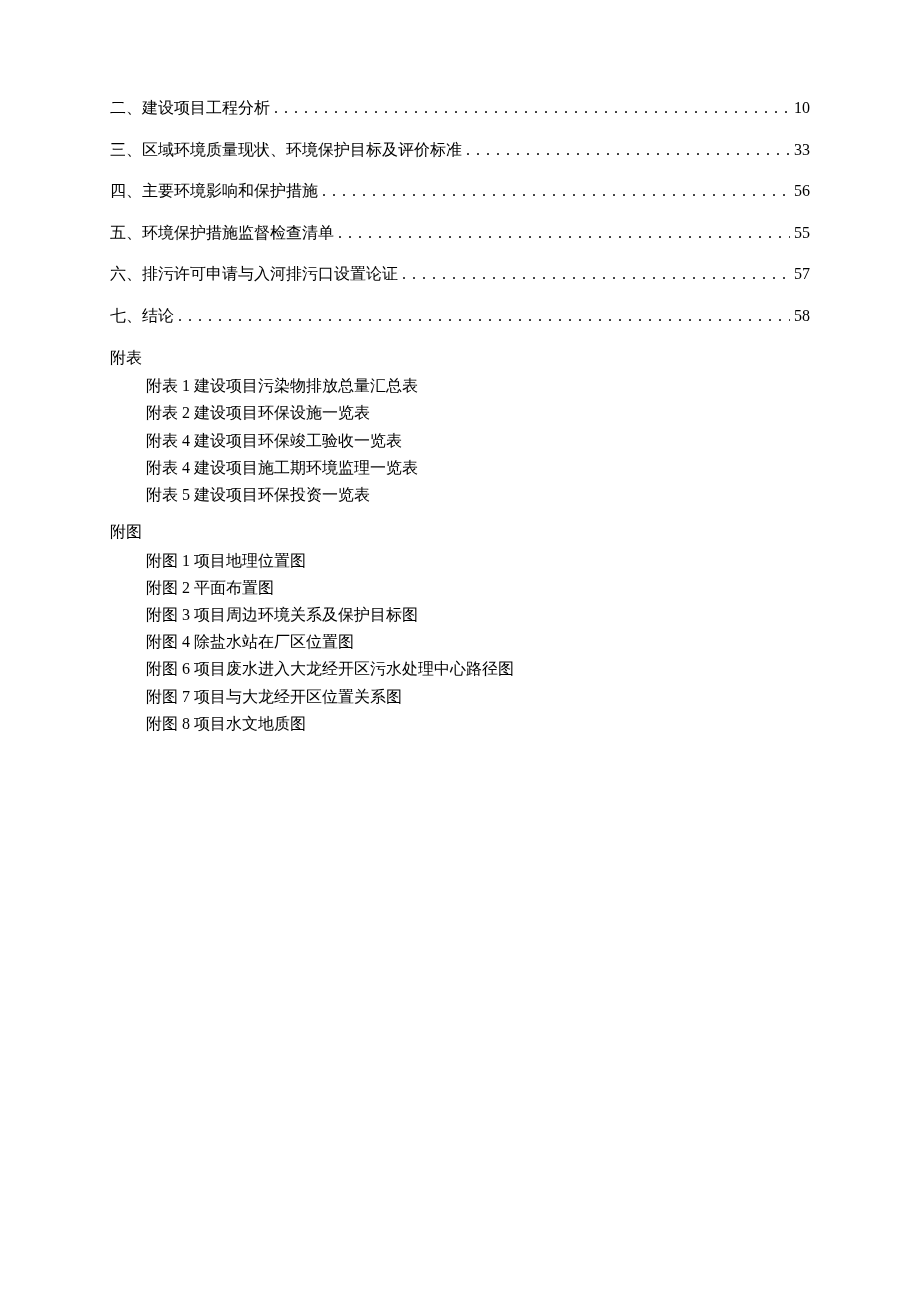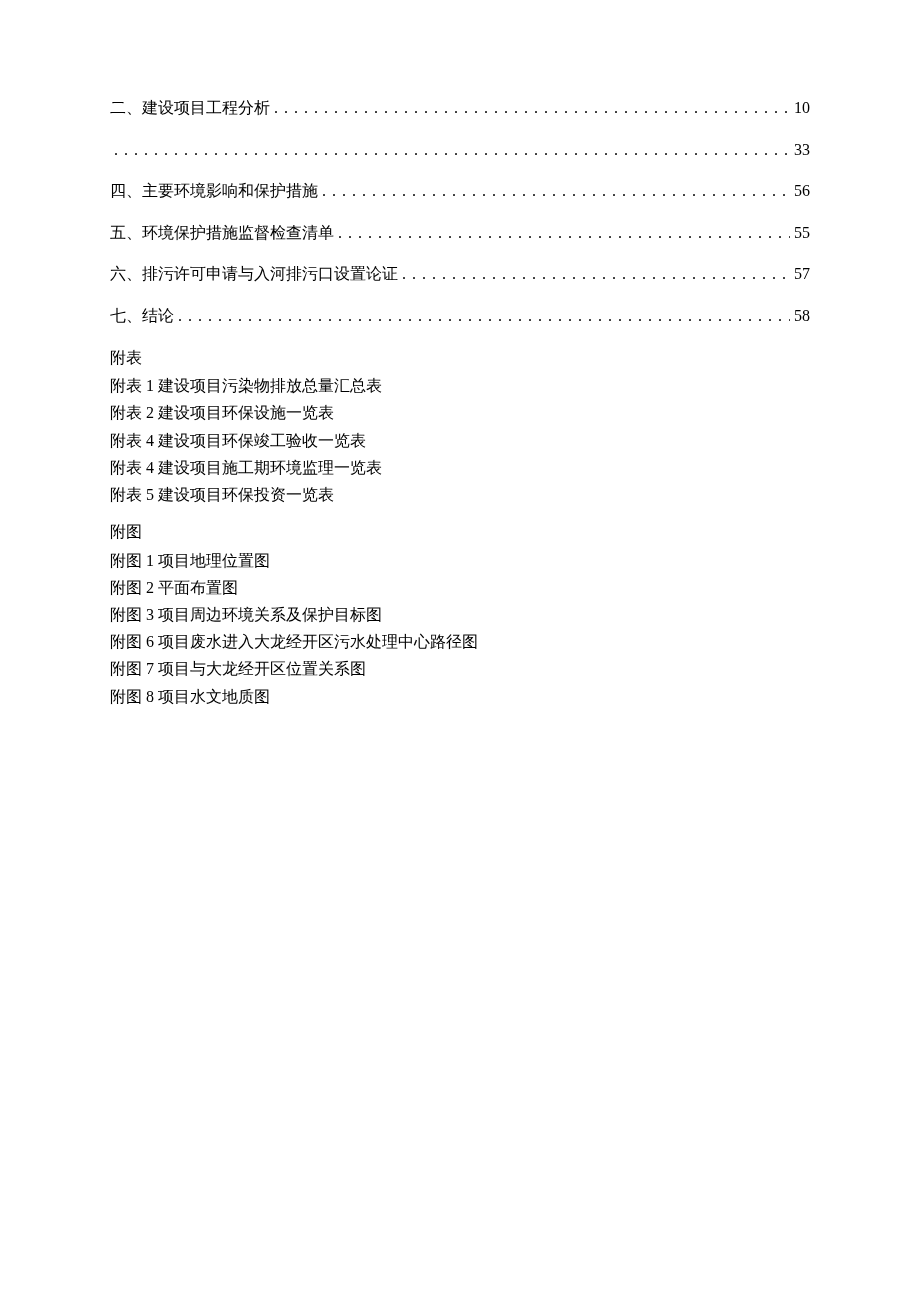--- a/index.html
+++ b/index.html
@@ -39,32 +39,34 @@
     .toc-page {
       white-space: nowrap;
     }
     .section-heading {
       margin-top: 11px;
       margin-bottom: 2px;
       line-height: 1.6;
     }
     .appendix-item {
       line-height: 1.7;
+      margin-left: 36px;
     }
   </style>
 </head>
 <body>
 
 <div>
   <div class="toc-entry">
     <span class="toc-title">二、建设项目工程分析</span>
     <span class="toc-dots"></span>
     <span class="toc-page">10</span>
   </div>
   <div class="toc-entry">
+    <span class="toc-title">三、区域环境质量现状、环境保护目标及评价标准</span>
     <span class="toc-dots"></span>
     <span class="toc-page">33</span>
   </div>
   <div class="toc-entry">
     <span class="toc-title">四、主要环境影响和保护措施</span>
     <span class="toc-dots"></span>
     <span class="toc-page">56</span>
   </div>
   <div class="toc-entry">
     <span class="toc-title">五、环境保护措施监督检查清单</span>
@@ -90,16 +92,17 @@
   <div class="appendix-item">附表 4 建设项目环保竣工验收一览表</div>
   <div class="appendix-item">附表 4 建设项目施工期环境监理一览表</div>
   <div class="appendix-item">附表 5 建设项目环保投资一览表</div>
 </div>
 
 <div>
   <div class="section-heading">附图</div>
   <div class="appendix-item">附图 1 项目地理位置图</div>
   <div class="appendix-item">附图 2 平面布置图</div>
   <div class="appendix-item">附图 3 项目周边环境关系及保护目标图</div>
+  <div class="appendix-item">附图 4 除盐水站在厂区位置图</div>
   <div class="appendix-item">附图 6 项目废水进入大龙经开区污水处理中心路径图</div>
   <div class="appendix-item">附图 7 项目与大龙经开区位置关系图</div>
   <div class="appendix-item">附图 8 项目水文地质图</div>
 </div>
 
 </body></html>

